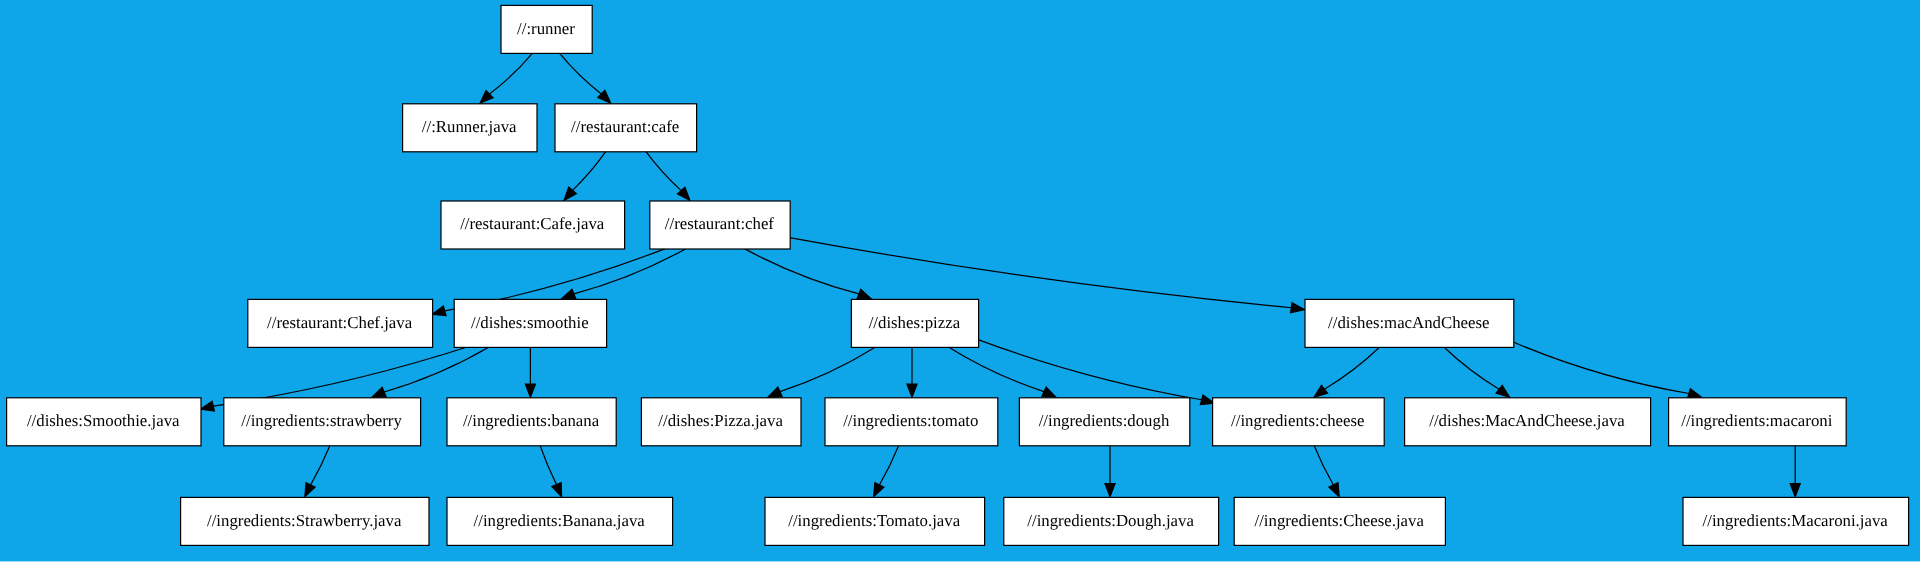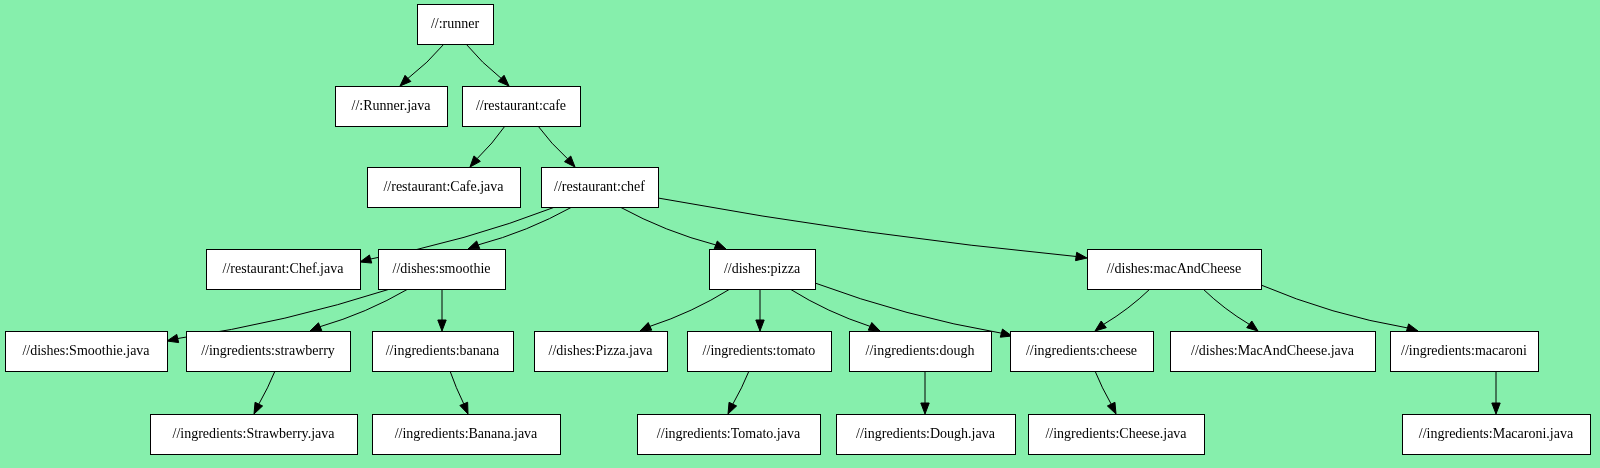--- a/index.html
+++ b/index.html
@@ -4,21 +4,21 @@
 <style>
   html, body {
     margin: 0;
     padding: 0;
     background: #ffffff;
   }
   #graph-root {
     position: relative;
     width: 1600px;
     height: 468px;
-    background: #86efac;
+    background: #0ea5e9;
     font-family: "Liberation Serif", "DejaVu Serif", serif;
     overflow: hidden;
   }
   #graph-svg {
     position: absolute;
     top: 0;
     left: 0;
     width: 1600px;
     height: 468px;
   }

